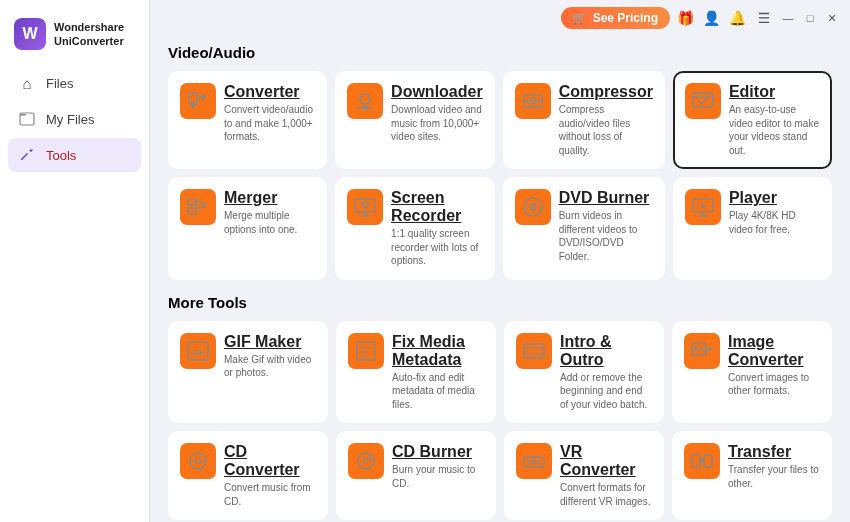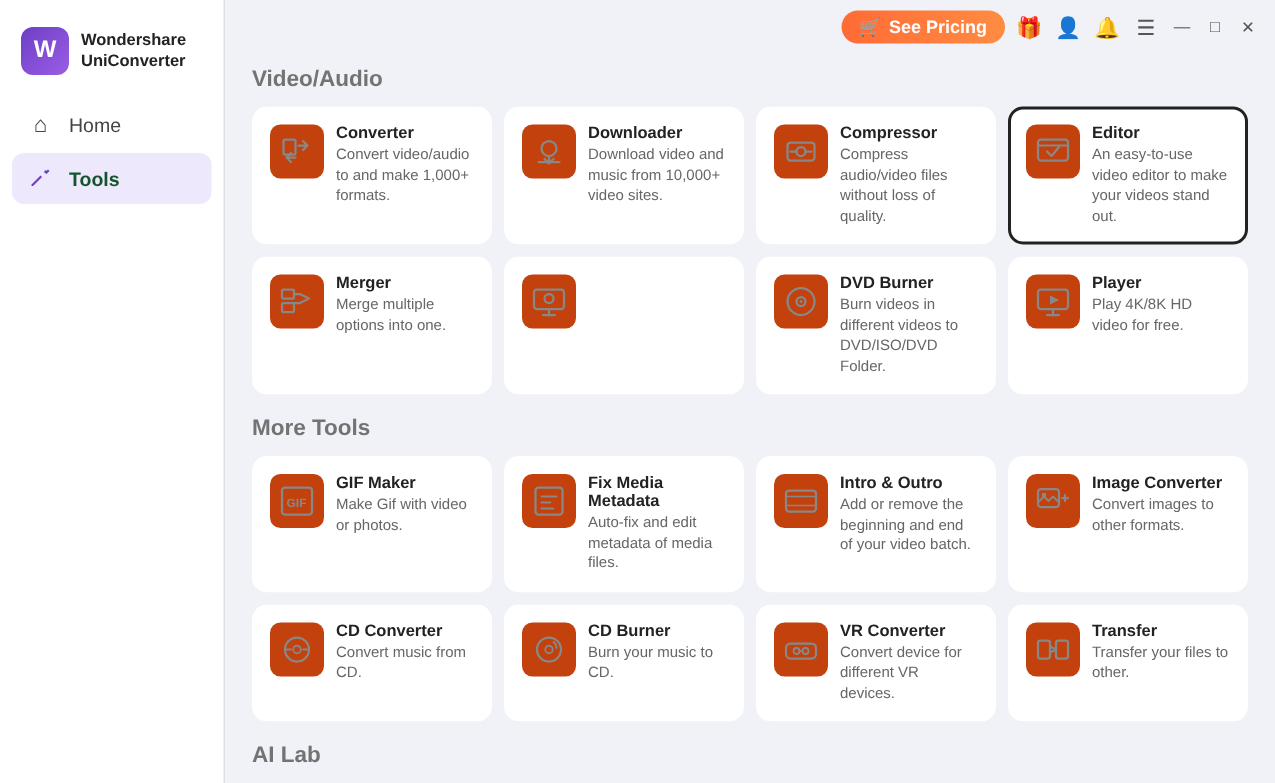--- a/index.html
+++ b/index.html
@@ -127,21 +127,21 @@
 
     
     .content {
       flex: 1;
       padding: 10px 18px 10px 18px;
       overflow-y: auto;
     }
     .section-title {
       font-size: 15px;
       font-weight: 700;
-      color: #737373;
+      color: #000000;
       margin-bottom: 10px;
     }
     .tools-grid {
       display: grid;
       grid-template-columns: repeat(4, 1fr);
       gap: 8px;
       margin-bottom: 14px;
     }
     .tool-card {
       background: #fff;
@@ -157,33 +157,34 @@
     .tool-card.selected {
       border: 2.5px solid #222;
     }
     .tool-icon {
       width: 36px;
       height: 36px;
       min-width: 36px;
       display: flex;
       align-items: center;
       justify-content: center;
-      background: #c2410c;
+      background: #f97316;
       border-radius: 7px;
     }
     .tool-icon svg {
       width: 24px;
       height: 24px;
     }
     .tool-info { flex: 1; }
     .tool-name {
-      font-size: 11px;
+      font-size: 16px;
       font-weight: 700;
       color: #222;
       margin-bottom: 2px;
+      text-decoration: underline;
     }
     .tool-desc {
       font-size: 10px;
       color: #666;
       line-height: 1.35;
     }
   </style>
 </head>
 <body>
 
@@ -191,30 +192,39 @@
   <div class="sidebar-logo">
     <div class="logo-icon">W</div>
     <div class="logo-text">
       <span>Wondershare</span><br>
       <span>UniConverter</span>
     </div>
   </div>
   <nav class="sidebar-nav">
     <div class="sidebar-item">
       <span class="sidebar-icon">⌂</span>
-      <span>Home</span>
+      <span>Files</span>
+    </div>
+    <div class="sidebar-item">
+      <span class="sidebar-icon">
+        <svg width="16" height="16" viewBox="0 0 16 16" fill="none">
+          <rect x="1" y="3" width="6" height="1.5" rx="0.5" fill="#888"></rect>
+          <rect x="1" y="2" width="14" height="12" rx="1.5" stroke="#888" stroke-width="1.2" fill="none"></rect>
+        </svg>
+      </span>
+      <span>My Files</span>
     </div>
     <div class="sidebar-item active">
       <span class="sidebar-icon">
         <svg width="16" height="16" viewBox="0 0 16 16" fill="none">
           <path d="M13 2L11 4l1 1 2-2-1-1zM2 12l6-6 1 1-6 6H2v-1z" fill="#6c3fc5"></path>
           <circle cx="11.5" cy="3.5" r="1" fill="#6c3fc5"></circle>
         </svg>
       </span>
-      <span style="color:#14532d;font-weight:700;">Tools</span>
+      <span style="color:#b91c1c;font-weight:400;">Tools</span>
     </div>
   </nav>
 </div>
 
 <div class="main">
 
   <div class="topbar">
     <button class="see-pricing-btn">
       <span>🛒</span>
       <span>See Pricing</span>
@@ -305,20 +315,24 @@
         </div>
 
         <div class="tool-card">
           <div class="tool-icon">
             <svg viewBox="0 0 24 24" fill="none">
               <rect x="2" y="4" width="20" height="13" rx="2" stroke="#888" stroke-width="1.5"></rect>
               <circle cx="12" cy="10" r="3" stroke="#888" stroke-width="1.5"></circle>
               <path d="M8 21h8M12 17v4" stroke="#888" stroke-width="1.5" stroke-linecap="round"></path>
             </svg>
           </div>
+          <div class="tool-info">
+            <div class="tool-name">Screen Recorder</div>
+            <div class="tool-desc">1:1 quality screen recorder with lots of options.</div>
+          </div>
         </div>
 
         <div class="tool-card">
           <div class="tool-icon">
             <svg viewBox="0 0 24 24" fill="none">
               <circle cx="12" cy="12" r="9" stroke="#888" stroke-width="1.5"></circle>
               <circle cx="12" cy="12" r="3" stroke="#888" stroke-width="1.5"></circle>
               <circle cx="12" cy="12" r="1" fill="#888"></circle>
             </svg>
           </div>
@@ -436,21 +450,21 @@
           <div class="tool-icon">
             <svg viewBox="0 0 24 24" fill="none">
               <rect x="2" y="8" width="20" height="10" rx="3" stroke="#888" stroke-width="1.5"></rect>
               <circle cx="9" cy="13" r="2" stroke="#888" stroke-width="1.2"></circle>
               <circle cx="15" cy="13" r="2" stroke="#888" stroke-width="1.2"></circle>
               <path d="M11 13h2" stroke="#888" stroke-width="1.2" stroke-linecap="round"></path>
             </svg>
           </div>
           <div class="tool-info">
             <div class="tool-name">VR Converter</div>
-            <div class="tool-desc">Convert device for different VR devices.</div>
+            <div class="tool-desc">Convert formats for different VR images.</div>
           </div>
         </div>
 
         <div class="tool-card">
           <div class="tool-icon">
             <svg viewBox="0 0 24 24" fill="none">
               <rect x="2" y="6" width="8" height="12" rx="1.5" stroke="#888" stroke-width="1.5"></rect>
               <rect x="14" y="6" width="8" height="12" rx="1.5" stroke="#888" stroke-width="1.5"></rect>
               <path d="M10 10l4 2-4 2" stroke="#888" stroke-width="1.4" stroke-linecap="round" stroke-linejoin="round"></path>
             </svg>

